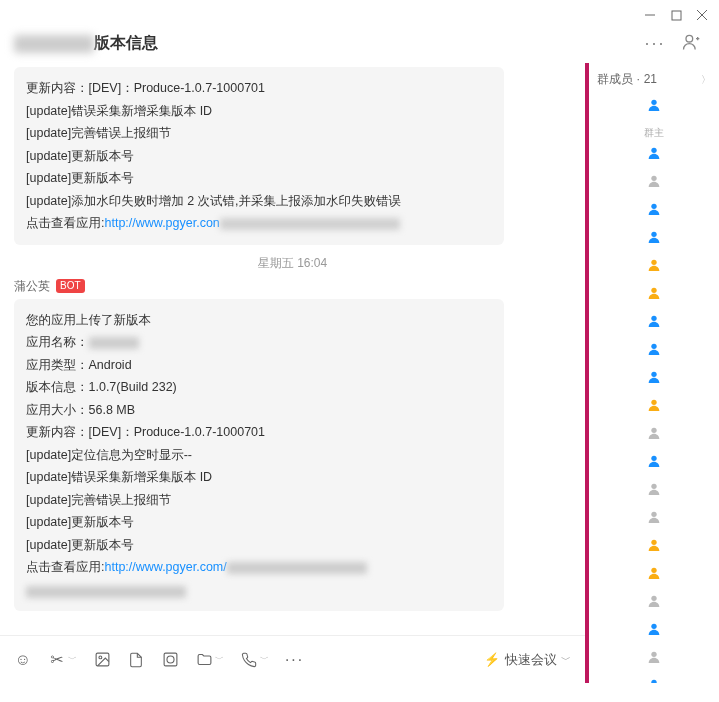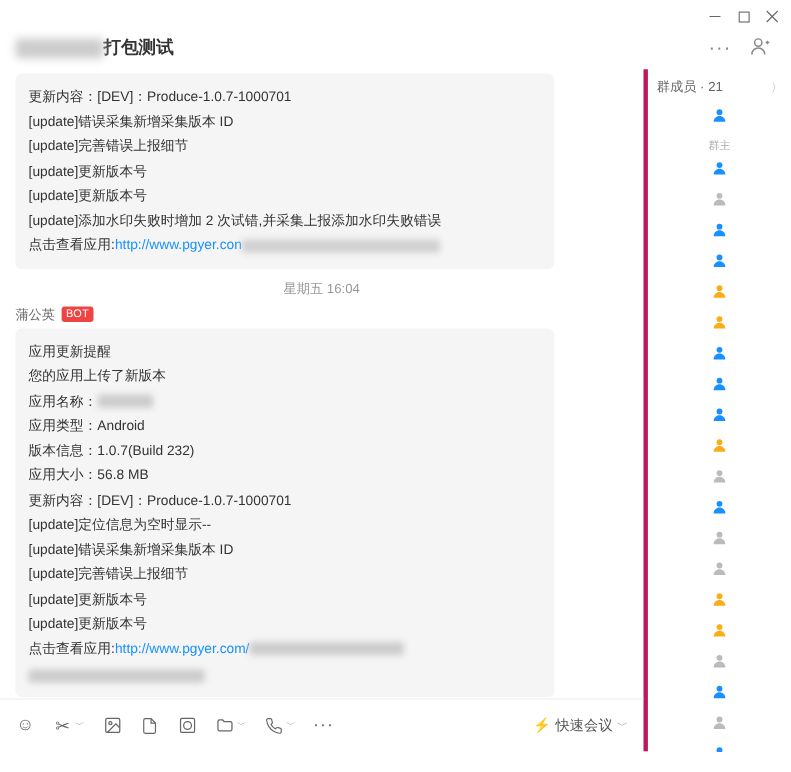--- a/index.html
+++ b/index.html
@@ -57,21 +57,21 @@
       <svg width="12" height="12" viewBox="0 0 12 12">
         <line x1="1" y1="1" x2="11" y2="11" stroke="currentColor" stroke-width="1"></line>
         <line x1="11" y1="1" x2="1" y2="11" stroke="currentColor" stroke-width="1"></line>
       </svg>
     </div>
 </div>
 
 <div class="header">
   <h2>
       <span class="blur" style="width:80px;height:18px"></span>
-      <span>打包测试</span>
+      <span>版本信息</span>
     </h2>
   <div class="header-actions">
     <span style="font-size:18px;cursor:pointer;letter-spacing:1px">···</span>
     <span style="cursor:pointer"><svg width="20" height="20" viewBox="0 0 24 24" fill="none" stroke="currentColor" stroke-width="1.6">
           <circle cx="10" cy="8" r="4"></circle>
           <path d="M3 21c0-4 3-7 7-7s7 3 7 7"></path>
           <line x1="18" y1="8" x2="22" y2="8"></line>
           <line x1="20" y1="6" x2="20" y2="10"></line>
         </svg></span>
   </div>
@@ -88,21 +88,20 @@
         <div>[update]更新版本号</div>
         <div>[update]添加水印失败时增加 2 次试错,并采集上报添加水印失败错误</div>
         <div><span>点击查看应用:</span><a>http://www.pgyer.con</a><span class="url-tail"></span></div>
       </div>
       <div class="time-sep">星期五 16:04</div>
       <div class="sender">
         <span>蒲公英</span>
         <span class="bot-badge">BOT</span>
       </div>
       <div class="bubble">
-        <div>应用更新提醒</div>
         <div>您的应用上传了新版本</div>
         <div><span>应用名称：</span><span class="inner-blur"></span></div>
         <div><span>应用类型：</span><span>Android</span></div>
         <div><span>版本信息：</span><span>1.0.7(Build 232)</span></div>
         <div><span>应用大小：</span><span>56.8 MB</span></div>
         <div><span>更新内容：</span><span>[DEV]：Produce-1.0.7-1000701</span></div>
         <div>[update]定位信息为空时显示--</div>
         <div>[update]错误采集新增采集版本 ID</div>
         <div>[update]完善错误上报细节</div>
         <div>[update]更新版本号</div>

